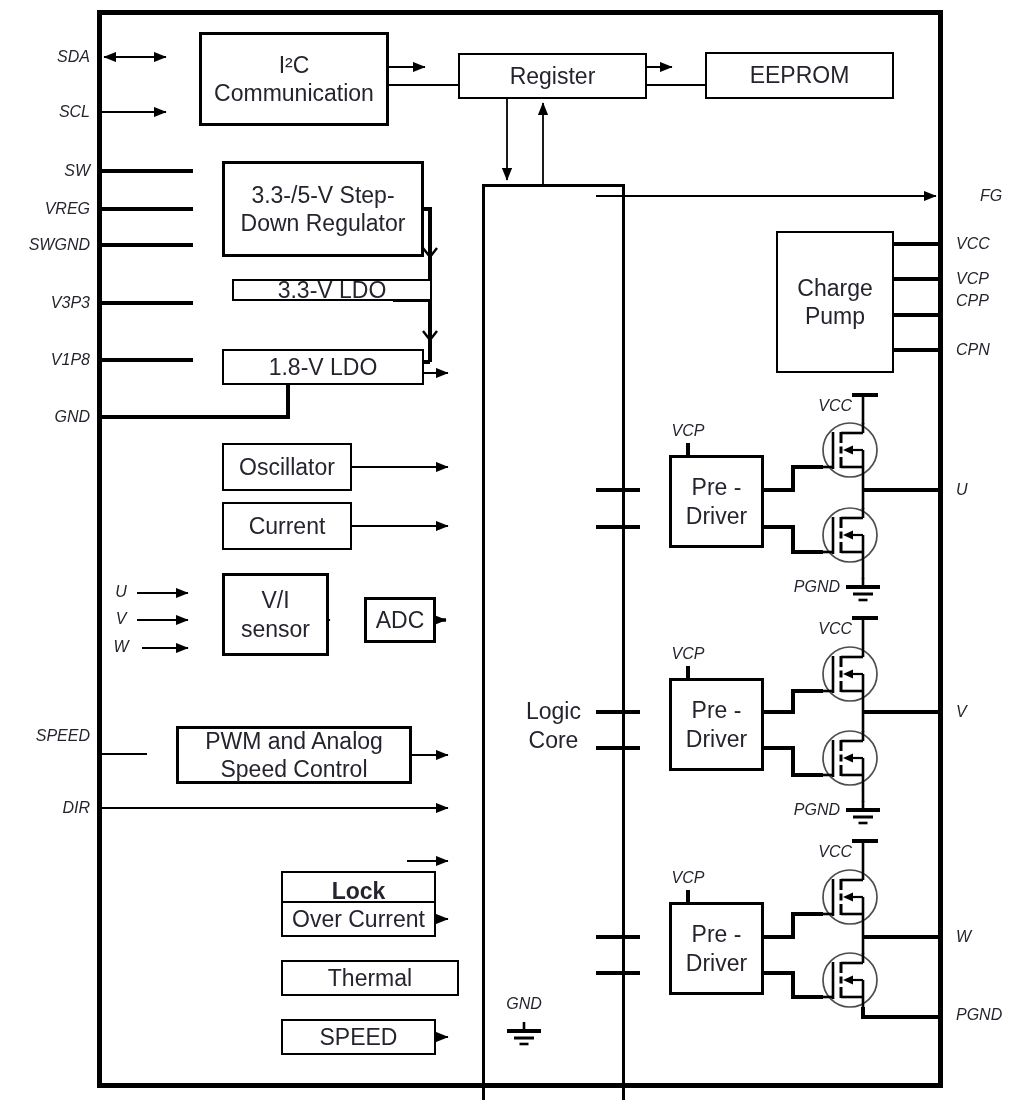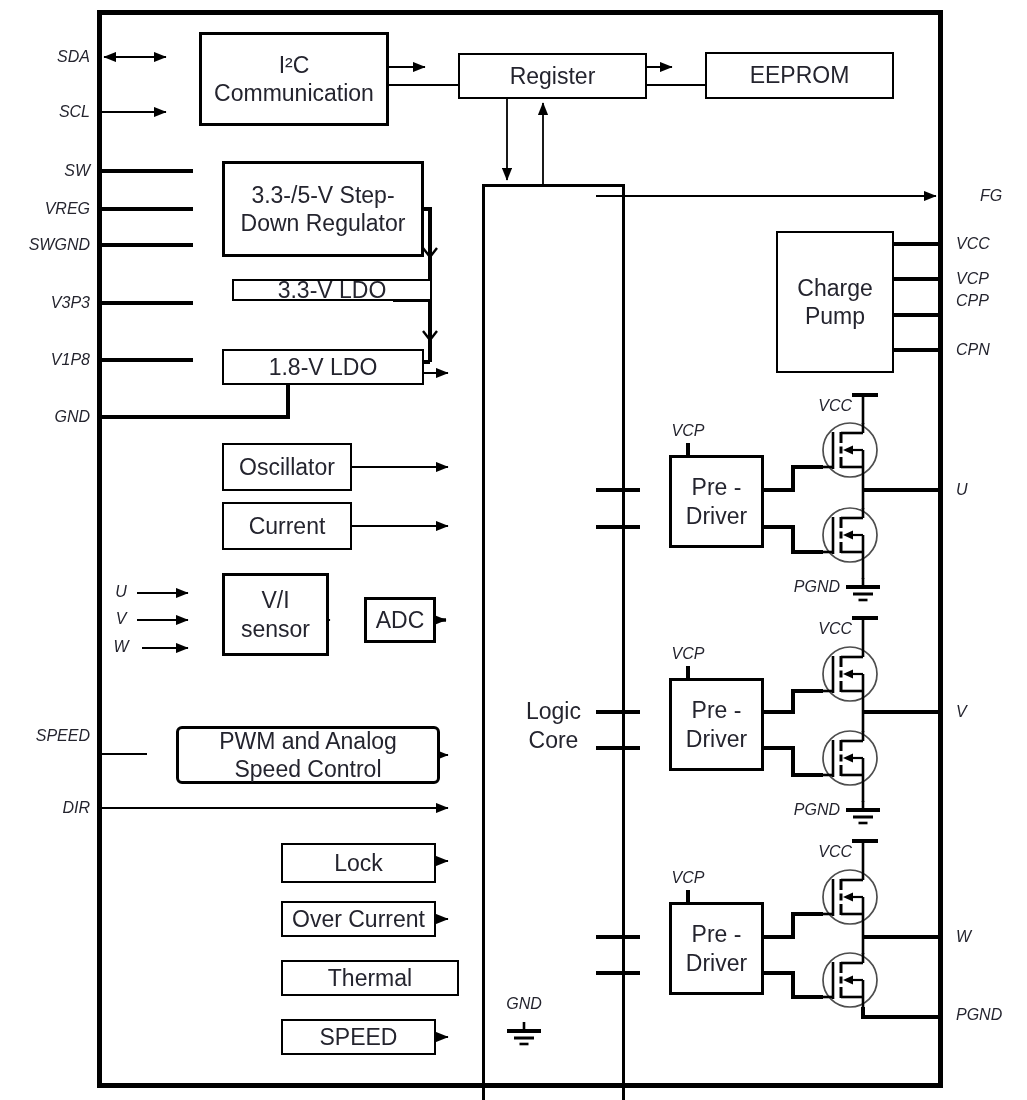--- a/index.html
+++ b/index.html
@@ -200,23 +200,23 @@
   <div class="box" style="left:676px;top:52px;width:189px;height:47px;">EEPROM</div>
   <div class="box bold" style="left:193px;top:161px;width:202px;height:96px;">3.3-/5-V Step-
 Down Regulator</div>
   <div class="box" style="left:203px;top:279px;width:200px;height:22px;">3.3-V LDO</div>
   <div class="box" style="left:193px;top:349px;width:202px;height:36px;">1.8-V LDO</div>
   <div class="box" style="left:193px;top:443px;width:130px;height:48px;">Oscillator</div>
   <div class="box" style="left:193px;top:502px;width:130px;height:48px;">Current</div>
   <div class="box bold" style="left:193px;top:573px;width:107px;height:83px;">V/I
 sensor</div>
   <div class="box bold" style="left:335px;top:597px;width:72px;height:46px;">ADC</div>
-  <div class="box bold" style="left:147px;top:726px;width:264px;height:58px;border-radius:6px;">PWM and Analog
+  <div class="box bold" style="left:147px;top:726px;width:236px;height:58px;">PWM and Analog
 Speed Control</div>
-  <div class="box" style="left:252px;top:843px;width:155px;height:40px;">Lock</div>
+  <div class="box" style="left:252px;top:871px;width:155px;height:40px;font-weight:bold;">Lock</div>
   <div class="box" style="left:252px;top:901px;width:155px;height:36px;">Over Current</div>
   <div class="box" style="left:252px;top:960px;width:178px;height:36px;">Thermal</div>
   <div class="box" style="left:252px;top:1019px;width:155px;height:36px;">SPEED</div>
   <div class="box bold noFill" style="left:453px;top:184px;width:143px;height:1083px;">Logic
 Core</div>
   <div class="box" style="left:747px;top:231px;width:118px;height:142px;">Charge
 Pump</div>
   <div class="box bold" style="left:640px;top:455px;width:95px;height:93px;">Pre -
 Driver</div>
   <div class="box bold" style="left:640px;top:678px;width:95px;height:93px;">Pre -

